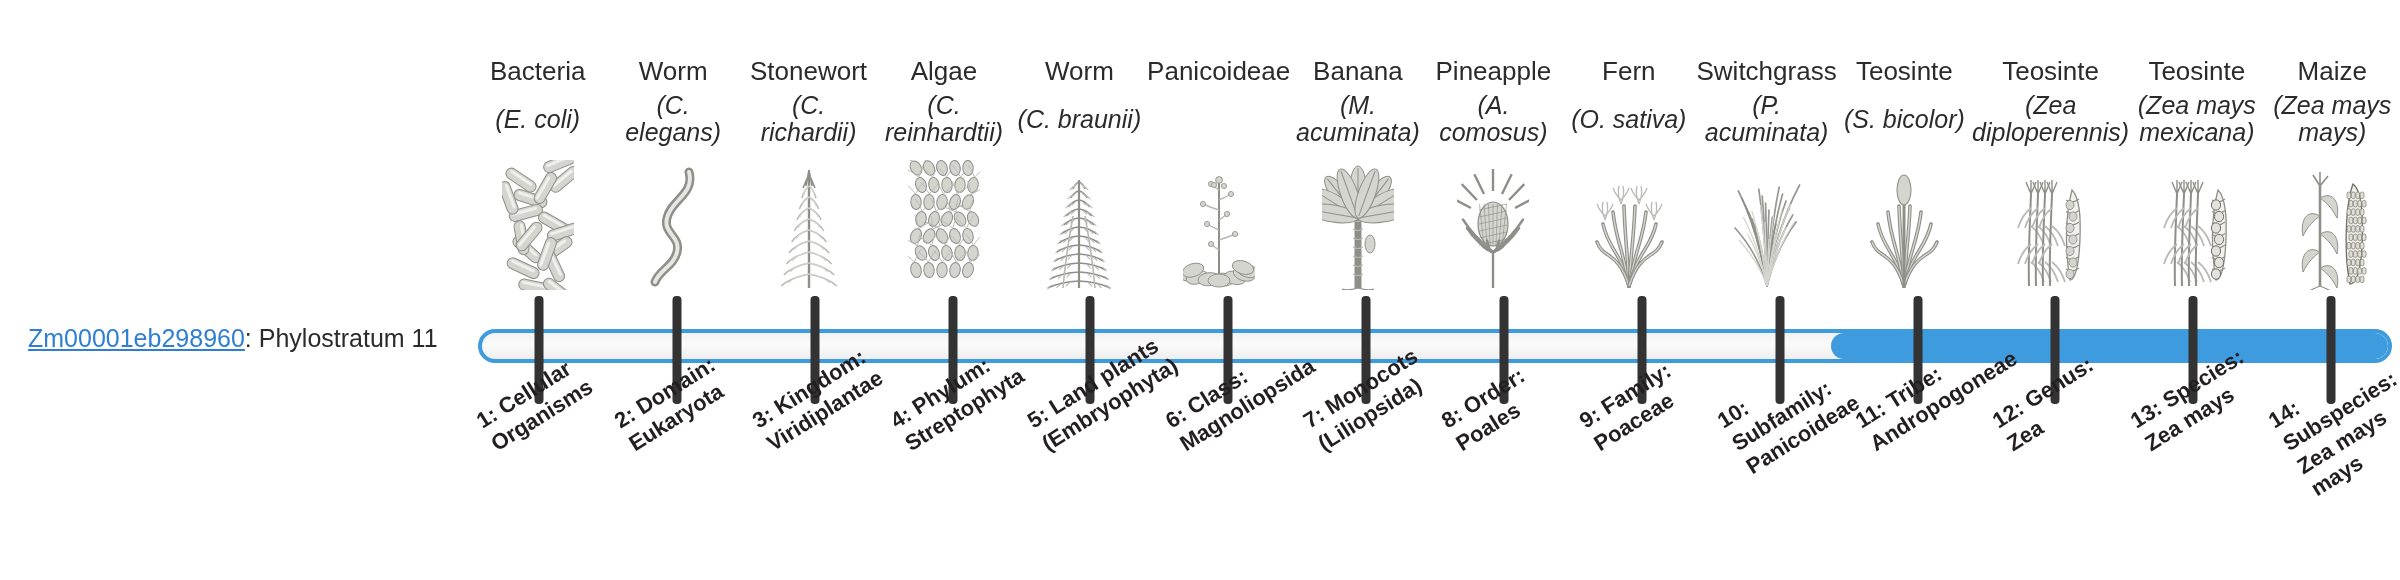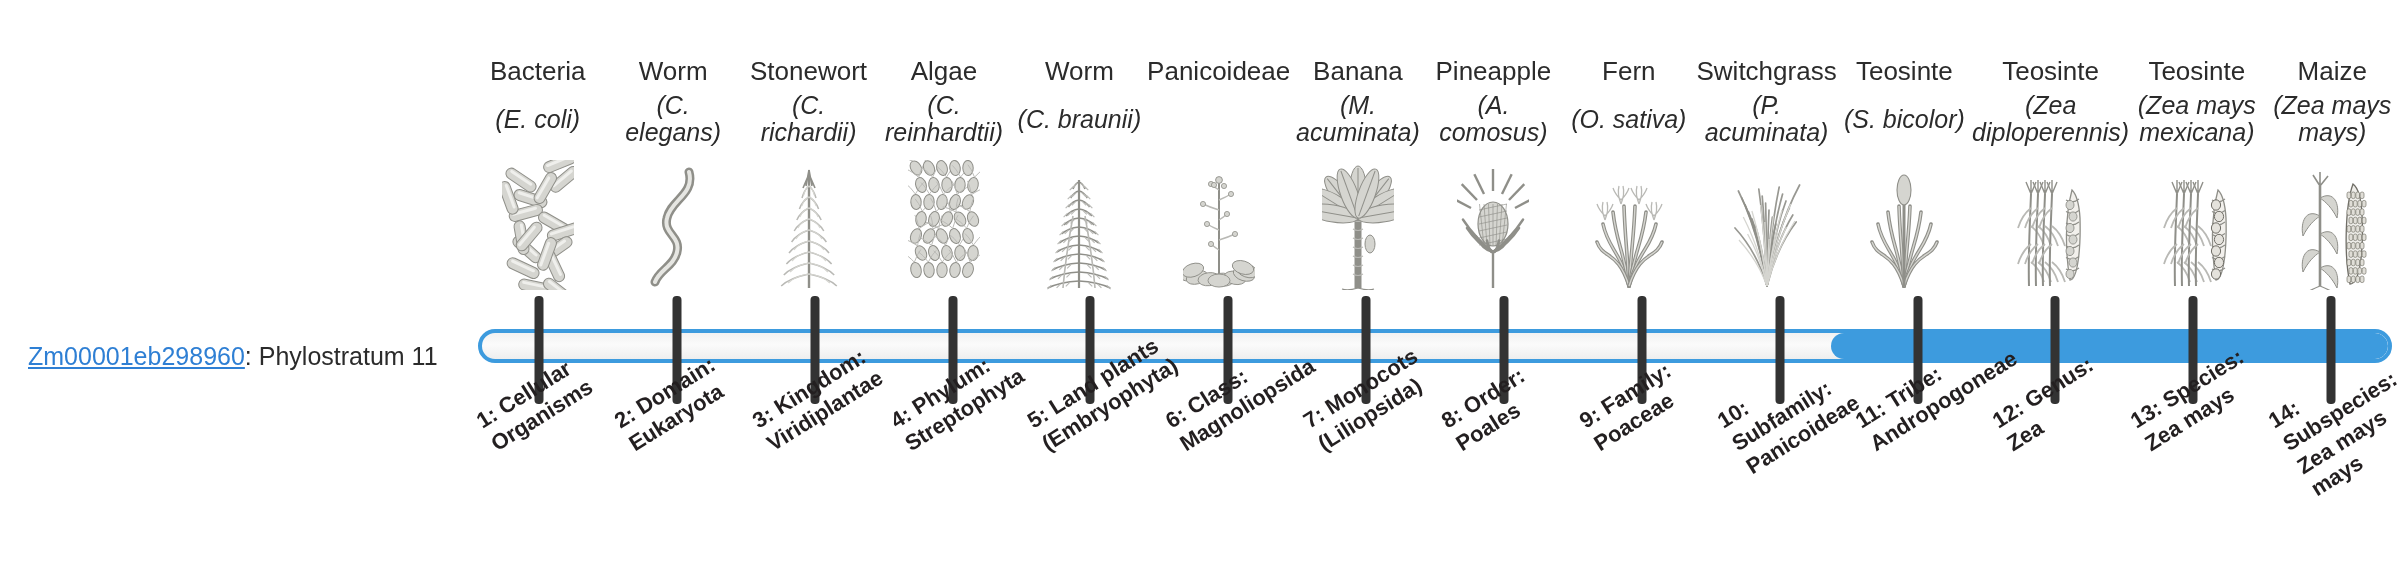--- a/index.html
+++ b/index.html
@@ -66,21 +66,21 @@
     display: flex;
     align-items: flex-end;
     justify-content: center;
   }
   .organism svg { display: block; }
 
   
   .row-label {
     position: absolute;
     left: 28px;
-    top: 342px;
+    top: 324px;
     font-size: 25px;
     color: #2b2b2b;
     white-space: nowrap;
   }
   .gene-link {
     color: #2e7fd4;
     text-decoration: underline;
     cursor: pointer;
   }
 

